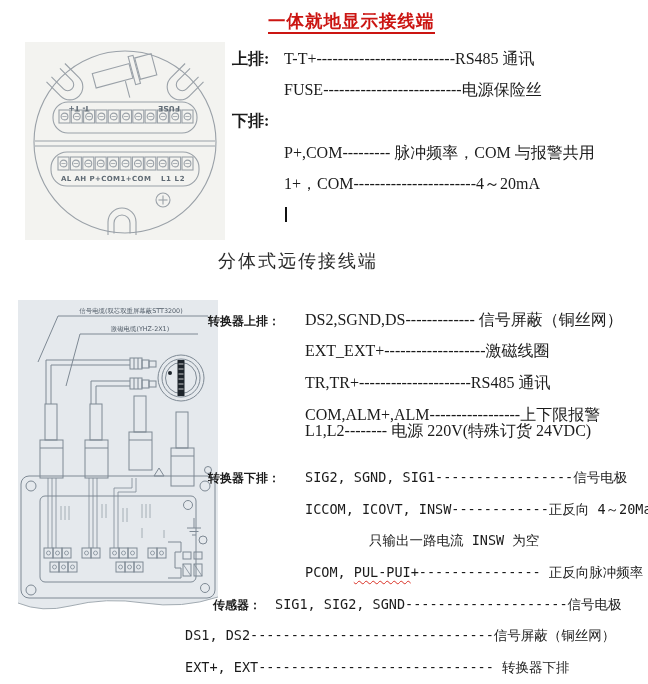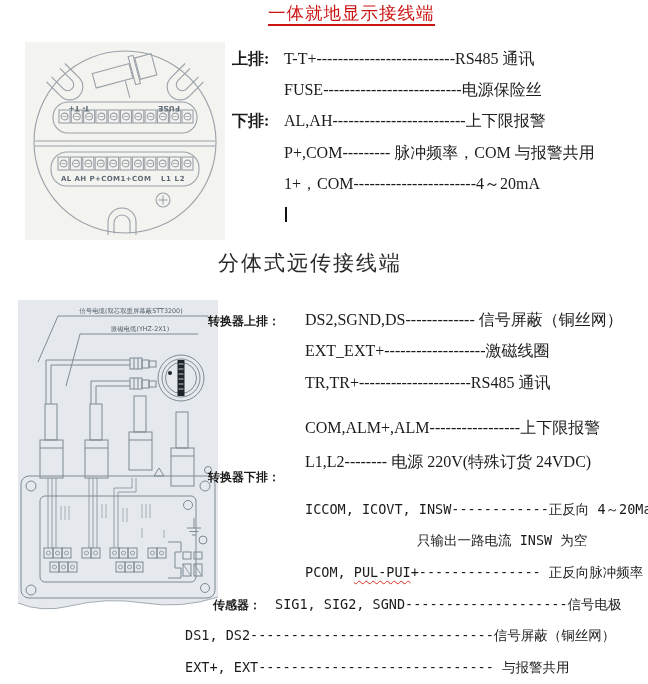--- a/index.html
+++ b/index.html
@@ -2,32 +2,32 @@
 <html><head>
 <meta charset="utf-8">
 <style>
   html,body{margin:0;padding:0;}
   body{width:648px;height:684px;position:relative;background:#ffffff;overflow:hidden;
        font-family:"Liberation Serif","DejaVu Serif",serif;color:#1b1b1b;}
   .photo{position:absolute;}
   .photo svg{display:block;width:100%;height:100%;}
   #photo1{left:25px;top:42px;width:200px;height:198px;background:#f3f3f0;}
   #photo2{left:10px;top:300px;width:200px;height:312px;background:transparent;margin-left:8px;}
-  .title1{position:absolute;left:268px;top:1px;font-size:17.5px;font-weight:normal;color:#cb1512;}
+  .title1{position:absolute;left:268px;top:9px;font-size:17.5px;font-weight:bold;color:#cb1512;}
   .title1 span{border-bottom:2px solid #cb1512;padding-bottom:1px;letter-spacing:1px;}
-  .title2{position:absolute;left:218px;top:249px;font-size:21px;letter-spacing:2px;color:#2a2a2a;}
+  .title2{position:absolute;left:218px;top:249px;font-size:18px;letter-spacing:2px;color:#2a2a2a;}
   .row{position:absolute;display:flex;align-items:baseline;white-space:pre;}
   .s1{left:232px;font-size:16px;font-family:Liberation Serif, serif;}
   .s1 .lbl{width:52px;font-weight:bold;flex:none;}
   .s2{left:208px;font-size:16px;}
   .s2 .lbl{width:97px;flex:none;font-weight:bold;font-family:"DejaVu Sans","Liberation Sans",sans-serif;font-size:12px;}
   .s2 .lbl.small{width:62px;padding-left:5px;}
   .mono .txt{font-family:"DejaVu Sans Mono","Liberation Mono",monospace;font-size:13.5px;}
   .outdent{left:185px;}
-  .indent{margin-left:112px;}
+  .indent{margin-left:64px;}
   .sq{text-decoration:underline wavy #d93025 1px;text-underline-offset:3px;}
   .caret{display:inline-block;width:2px;height:15px;background:#111;margin-left:1px;transform:translateY(2px);}
 </style>
 </head>
 <body>
 
 <div class="title1">
   <span>一体就地显示接线端</span>
 </div>
 
@@ -103,21 +103,21 @@
 
   <g>
     <path d="M83,193 L83,180 A14,14 0 0,1 111,180 L111,193"></path>
     <path d="M89,191.5 L89,181 A8,8 0 0,1 105,181 L105,191.5"></path>
   </g>
 </svg>
 </div>
 
 <div class="row s1" style="top:49px"><span class="lbl">上排:</span><span class="txt">T-T+--------------------------RS485 通讯</span></div>
 <div class="row s1" style="top:80px"><span class="lbl"></span><span class="txt">FUSE--------------------------电源保险丝</span></div>
-<div class="row s1" style="top:111px"><span class="lbl">下排:</span><span class="txt">AL,AH-------------------------上下限报警</span></div>
+<div class="row s1" style="top:111px"><span class="lbl">下排:</span></div>
 <div class="row s1" style="top:143px"><span class="lbl"></span><span class="txt">P+,COM--------- 脉冲频率，COM 与报警共用</span></div>
 <div class="row s1" style="top:174px"><span class="lbl"></span><span class="txt">1+，COM-----------------------4～20mA</span></div>
 <div class="row s1" style="top:205px"><span class="lbl"></span><span class="caret"></span></div>
 
 <div class="title2">分体式远传接线端</div>
 
 <div id="photo2" class="photo">
 <svg viewBox="0 0 200 312" stroke="#7e8994" fill="none" stroke-width="1">
   <defs>
     <g id="gland">
@@ -271,21 +271,21 @@
   </g>
 
   <path d="M0,312 V303 Q24,313 52,306 Q88,297 126,303 Q164,309 200,297 V312 Z" fill="#ffffff" stroke="none"></path>
   <path d="M0,303 Q24,313 52,306 Q88,297 126,303 Q164,309 200,297" stroke="#a2abb2"></path>
 </svg>
 </div>
 
 <div class="row s2" style="top:310px"><span class="lbl">转换器上排：</span><span class="txt">DS2,SGND,DS------------- 信号屏蔽（铜丝网）</span></div>
 <div class="row s2" style="top:341px"><span class="lbl"></span><span class="txt">EXT_EXT+-------------------激磁线圈</span></div>
 <div class="row s2" style="top:373px"><span class="lbl"></span><span class="txt">TR,TR+---------------------RS485 通讯</span></div>
-<div class="row s2" style="top:418px"><span class="lbl"></span><span class="txt">COM,ALM+,ALM-----------------上下限报警</span></div>
-<div class="row s2" style="top:452px"><span class="lbl"></span><span class="txt">L1,L2-------- 电源 220V(特殊订货 24VDC)</span></div>
-<div class="row s2 mono" style="top:469px"><span class="lbl">转换器下排：</span></div>
+<div class="row s2" style="top:405px"><span class="lbl"></span><span class="txt">COM,ALM+,ALM-----------------上下限报警</span></div>
+<div class="row s2" style="top:421px"><span class="lbl"></span><span class="txt">L1,L2-------- 电源 220V(特殊订货 24VDC)</span></div>
+<div class="row s2 mono" style="top:469px"><span class="lbl">转换器下排：</span><span class="txt">SIG2, SGND, SIG1-----------------信号电极</span></div>
 <div class="row s2 mono" style="top:501px"><span class="lbl"></span><span class="txt">ICCOM, ICOVT, INSW------------正反向 4～20Ma</span></div>
 <div class="row s2 mono" style="top:532px"><span class="lbl"></span><span class="txt indent">只输出一路电流 INSW 为空</span></div>
 <div class="row s2 mono" style="top:564px"><span class="lbl"></span><span class="txt"><span>PCOM, </span><span class="sq">PUL-PUI</span><span>+--------------- 正反向脉冲频率</span></span></div>
 <div class="row s2 mono" style="top:596px"><span class="lbl small">传感器：</span><span class="txt">SIG1, SIG2, SGND--------------------信号电极</span></div>
 <div class="row s2 mono outdent" style="top:627px"><span class="txt">DS1, DS2------------------------------信号屏蔽（铜丝网）</span></div>
-<div class="row s2 mono outdent" style="top:659px"><span class="txt">EXT+, EXT----------------------------- 与报警共用</span></div>
+<div class="row s2 mono outdent" style="top:659px"><span class="txt">EXT+, EXT----------------------------- 转换器下排</span></div>
 
 </body></html>

